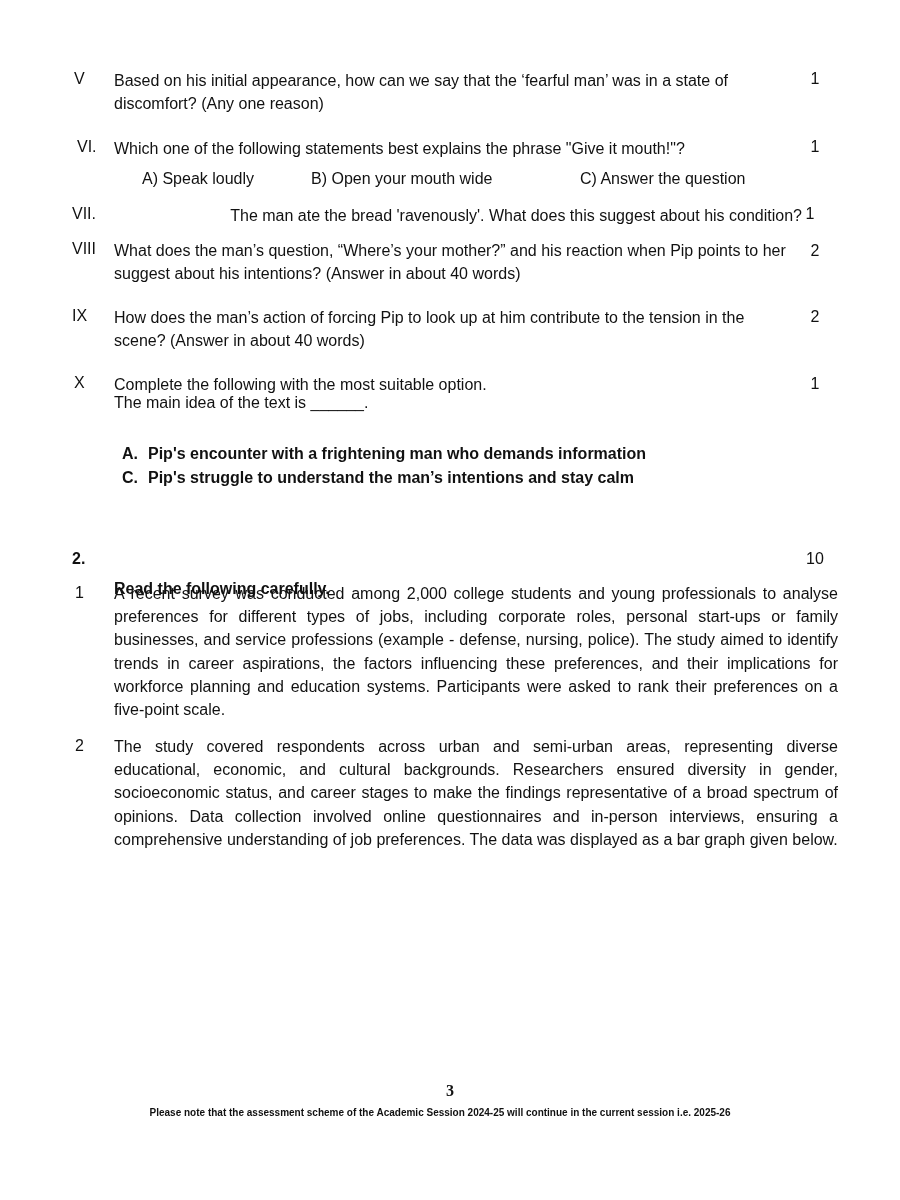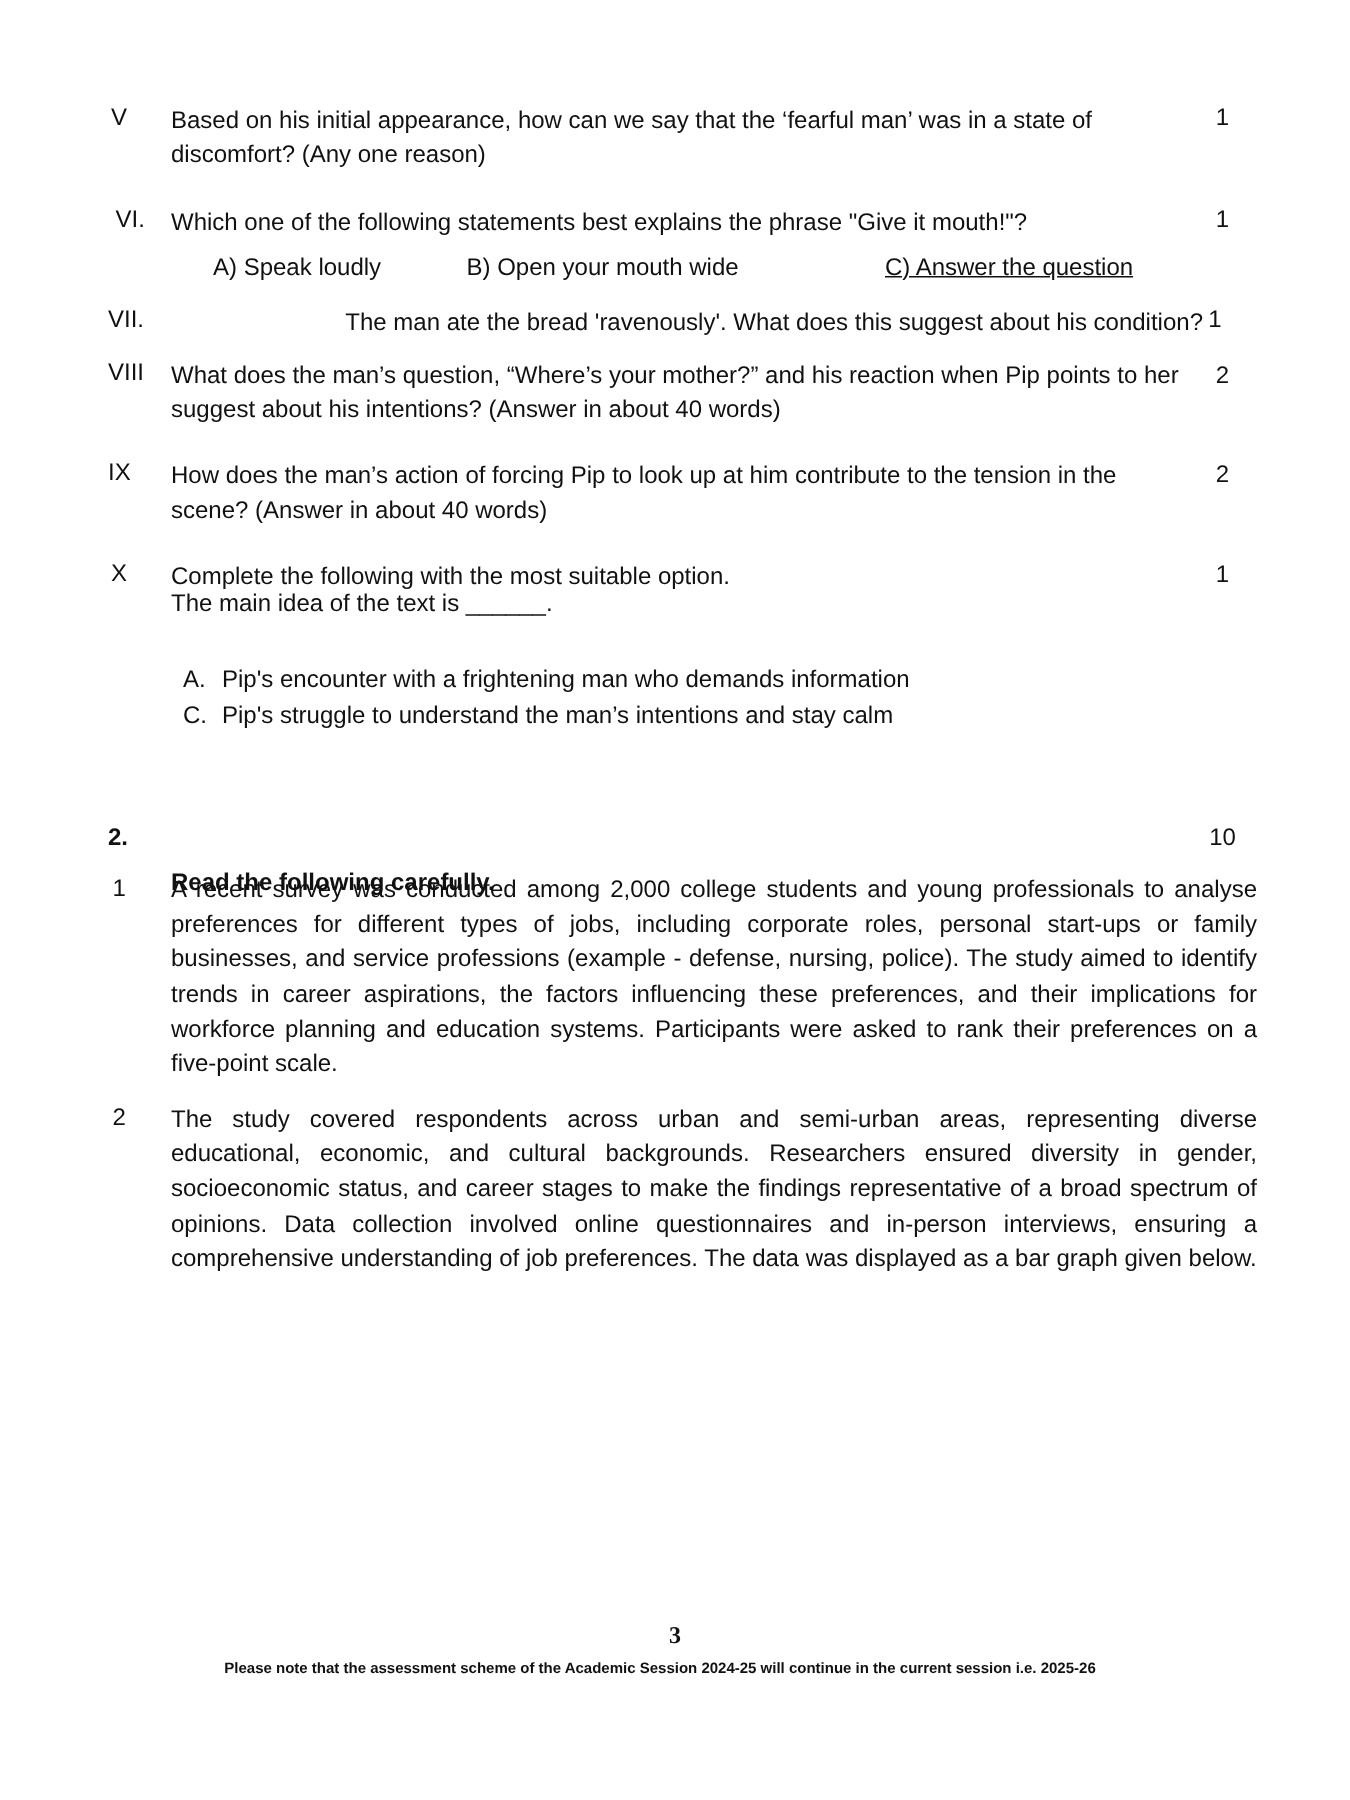--- a/index.html
+++ b/index.html
@@ -4,21 +4,21 @@
 <style>
   html, body { margin:0; padding:0; background:#ffffff; }
   body { width:900px; height:1200px; position:relative; overflow:hidden;
          font-family:"Liberation Sans", sans-serif; color:#111; font-size:16px; }
   .q { position:absolute; left:0; width:900px; }
   .num { position:absolute; left:72px; }
   .text { position:absolute; left:114px; width:680px; line-height:23px; }
   .marks { position:absolute; left:808px; width:14px; text-align:center; }
   .opts-row { position:absolute; left:114px; }
   .opts-row span { position:absolute; white-space:nowrap; }
-  .abcd { position:absolute; left:122px; line-height:23.5px; }
+  .abcd { position:absolute; left:122px; line-height:23.5px;font-weight:bold; }
   .abcd div { white-space:nowrap; }
   .abcd .l { display:inline-block; width:26px; }
   .bold { font-weight:bold; }
   .para { position:absolute; left:114px; width:724px; line-height:23.2px; text-align:justify; }
   .pagenum { position:absolute; top:1082px; left:0; width:900px; text-align:center;
              font-family:"Liberation Serif", serif; font-weight:bold; font-size:16px; }
   .footer { position:absolute; top:1101px; left:0; width:870px; text-align:center;
             font-weight:bold; font-size:10px; line-height:23px; }
 </style>
 </head>
@@ -30,21 +30,21 @@
   <span class="marks">1</span>
 </div>
 
 <div class="q" style="top:138px;">
   <span class="num" style="left:77px;">VI.</span>
   <div class="text" style="top:-1px;">Which one of the following statements best explains the phrase "Give it mouth!"?</div>
   <span class="marks">1</span>
   <div class="opts-row" style="top:32px;">
     <span style="left:0px;margin-left:28px;">A) Speak loudly</span>
     <span style="left:197px;">B) Open your mouth wide</span>
-    <span style="left:476px;text-decoration:underline;">C) Answer the question</span>
+    <span style="left:466px;">C) Answer the question</span>
   </div>
 </div>
 
 <div class="q" style="top:205px;">
   <span class="num">VII.</span>
   <div class="text" style="left:122px; top:-1px;text-align:right;">The man ate the bread 'ravenously'. What does this suggest about his condition?</div>
   <span class="marks" style="left:803px;">1</span>
 </div>
 
 <div class="q" style="top:240px;">

